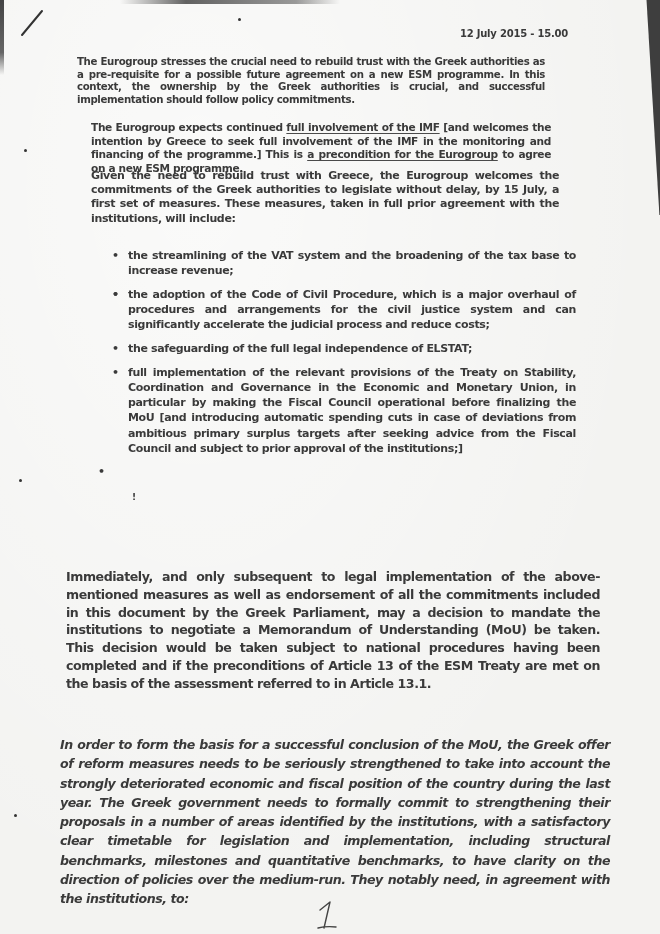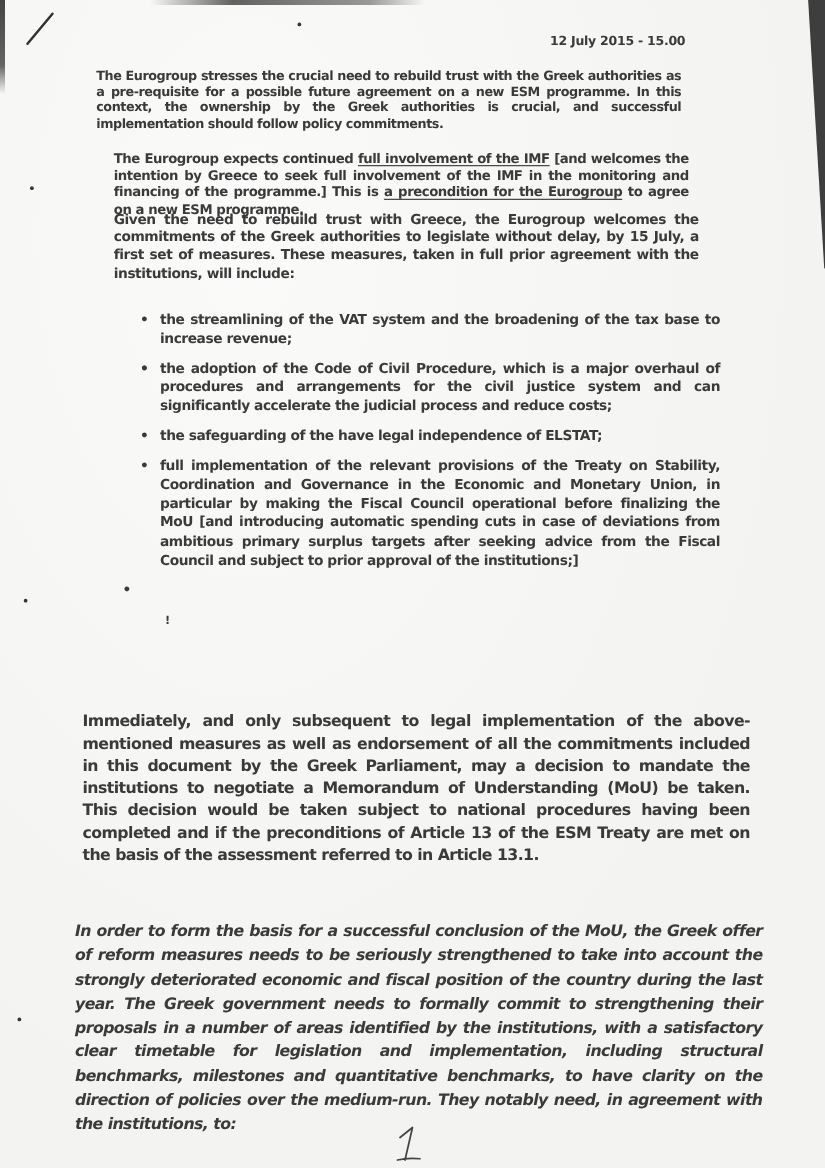--- a/index.html
+++ b/index.html
@@ -27,21 +27,21 @@
     .top-shadow {
       position: absolute; left: 120px; top: 0; width: 220px; height: 4px;
       background: linear-gradient(90deg, rgba(80,80,80,0), rgba(60,60,60,0.8) 30%, rgba(90,90,90,0.6) 80%, rgba(120,120,120,0));
     }
     .slash-mark {
       position: absolute; left: 18px; top: 8px; width: 28px; height: 30px;
     }
     .speck { position: absolute; width: 3px; height: 3px; border-radius: 50%; background: #333; }
 
     .date {
-      position: absolute; left: 440px; top: 28px; width: 148px; text-align: left;
+      position: absolute; left: 440px; top: 28px; width: 148px; text-align: center;
       font-size: 10px; font-weight: bold; color: #3a3a3a; letter-spacing: -0.2px;
     }
 
     .para {
       position: absolute; margin: 0; font-weight: bold; text-align: justify;
       letter-spacing: -0.35px;
     }
     .p1 { left: 77px; top: 56px; width: 468px; font-size: 10.2px; line-height: 12.6px; }
     .p2 { left: 91px; top: 121px; width: 460px; font-size: 10.6px; line-height: 13.6px; }
     .p3 { left: 91px; top: 169px; width: 468px; font-size: 11px; line-height: 14.2px; }
@@ -86,21 +86,21 @@
   <p class="para p1">The Eurogroup stresses the crucial need to rebuild trust with the Greek authorities as a pre-requisite for a possible future agreement on a new ESM programme. In this context, the ownership by the Greek authorities is crucial, and successful implementation should follow policy commitments.</p>
 
   <p class="para p2"><span>The Eurogroup expects continued </span><span class="u">full involvement of the IMF</span><span> [and welcomes the intention by Greece to seek full involvement of the IMF in the monitoring and financing of the programme.] This is </span><span class="u">a precondition for the Eurogroup</span><span> to agree on a new ESM programme.</span></p>
 
   <p class="para p3">Given the need to rebuild trust with Greece, the Eurogroup welcomes the commitments of the Greek authorities to legislate without delay, by 15 July, a first set of measures. These measures, taken in full prior agreement with the institutions, will include:</p>
 
   <ul class="bullets">
     <li class="bullet"><span class="dot">•</span><span>the streamlining of the VAT system and the broadening of the tax base to increase revenue;</span></li>
     <li class="bullet"><span class="dot">•</span></li>
     <li class="bullet"><span class="dot">•</span><span>the adoption of the Code of Civil Procedure, which is a major overhaul of procedures and arrangements for the civil justice system and can significantly accelerate the judicial process and reduce costs;</span></li>
-    <li class="bullet"><span class="dot">•</span><span>the safeguarding of the have legal independence of ELSTAT;</span></li>
+    <li class="bullet"><span class="dot">•</span><span>the safeguarding of the full legal independence of ELSTAT;</span></li>
     <li class="bullet"><span class="dot">•</span><span>full implementation of the relevant provisions of the Treaty on Stability, Coordination and Governance in the Economic and Monetary Union, in particular by making the Fiscal Council operational before finalizing the MoU [and introducing automatic spending cuts in case of deviations from ambitious primary surplus targets after seeking advice from the Fiscal Council and subject to prior approval of the institutions;]</span></li>
     <li class="bullet last"><span class="dot">•</span></li>
   </ul>
   <span class="tick-mark">!</span>
 
   <p class="para p4">Immediately, and only subsequent to legal implementation of the above-mentioned measures as well as endorsement of all the commitments included in this document by the Greek Parliament, may a decision to mandate the institutions to negotiate a Memorandum of Understanding (MoU) be taken. This decision would be taken subject to national procedures having been completed and if the preconditions of Article 13 of the ESM Treaty are met on the basis of the assessment referred to in Article 13.1.</p>
 
   <p class="para p5">In order to form the basis for a successful conclusion of the MoU, the Greek offer of reform measures needs to be seriously strengthened to take into account the strongly deteriorated economic and fiscal position of the country during the last year. The Greek government needs to formally commit to strengthening their proposals in a number of areas identified by the institutions, with a satisfactory clear timetable for legislation and implementation, including structural benchmarks, milestones and quantitative benchmarks, to have clarity on the direction of policies over the medium-run. They notably need, in agreement with the institutions, to:</p>
 
   <svg class="page-number" viewBox="0 0 30 34">

